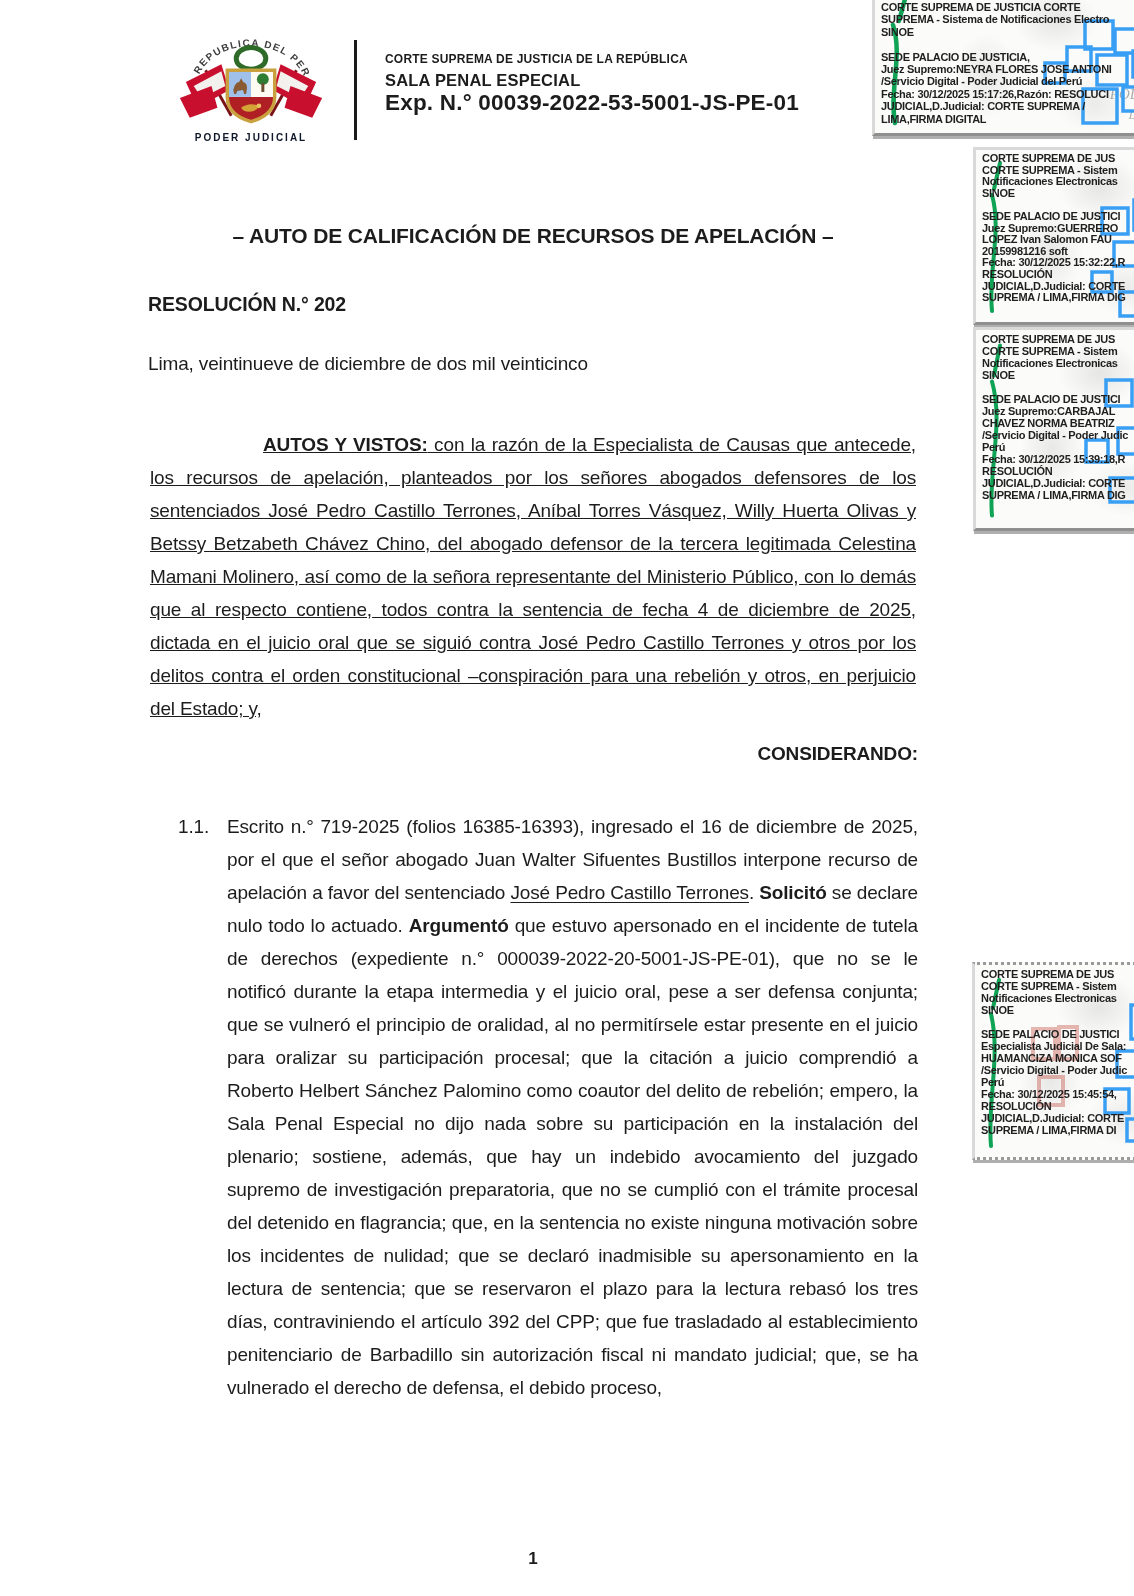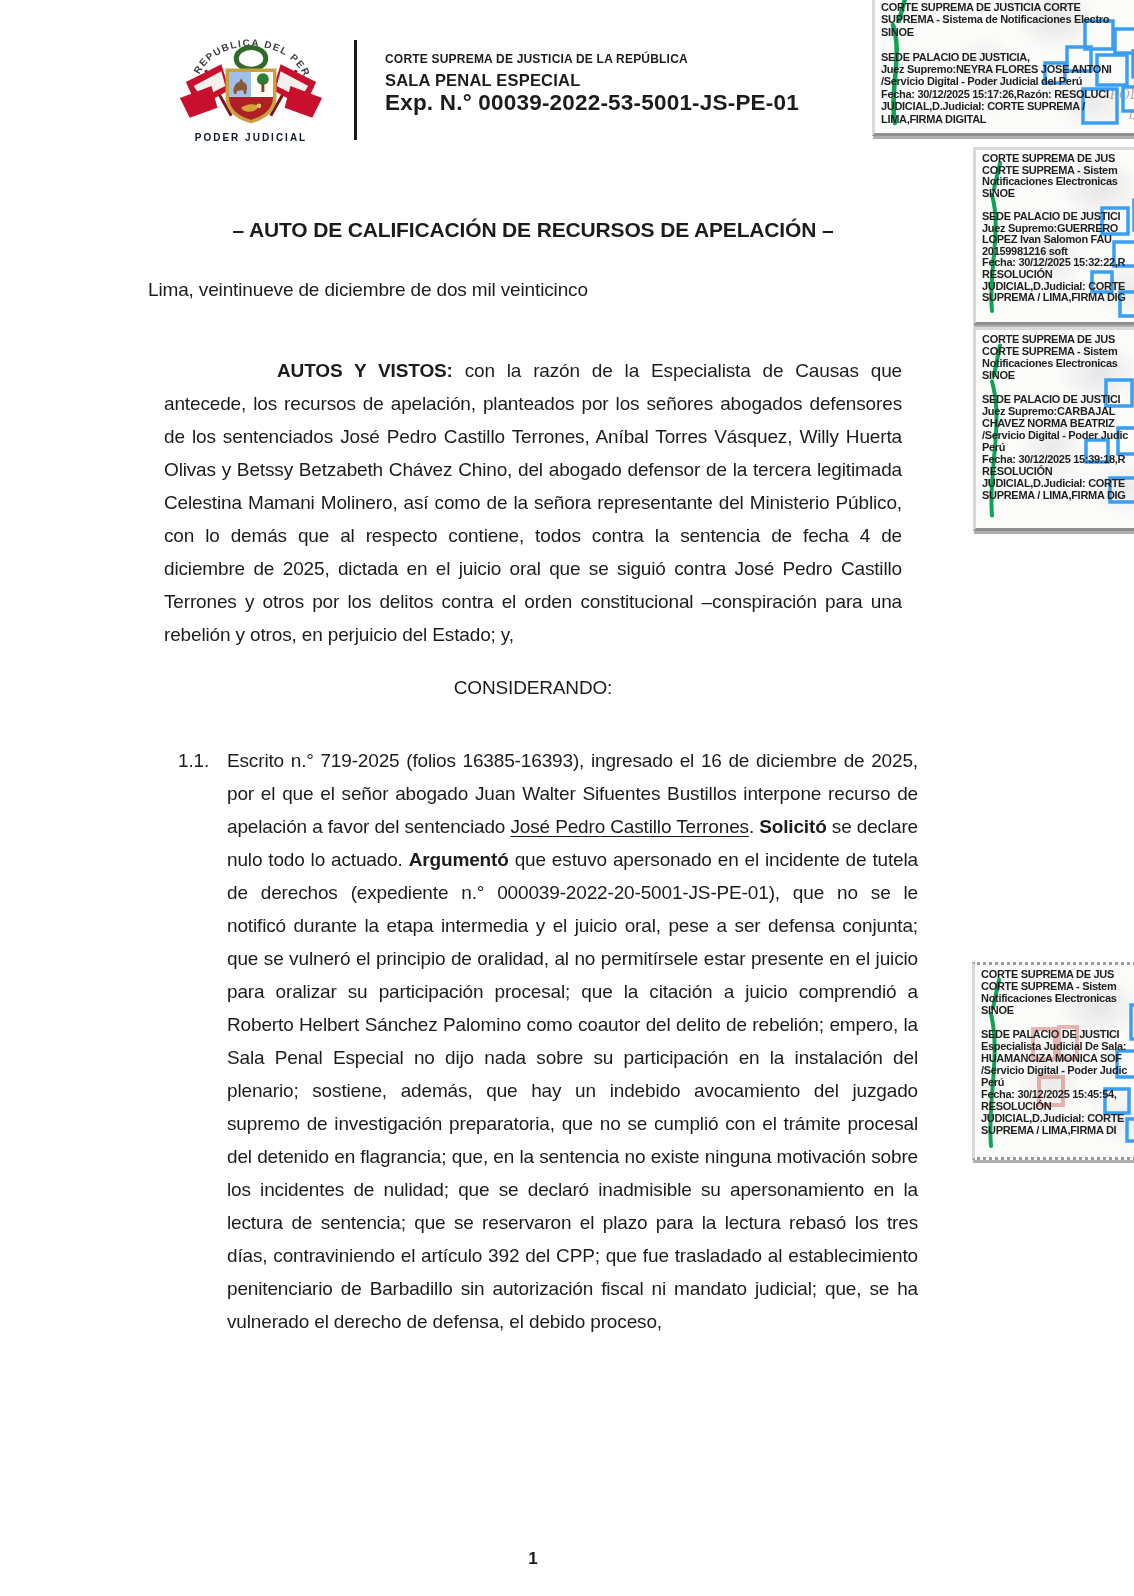--- a/index.html
+++ b/index.html
@@ -10,27 +10,27 @@
   .emblem{position:absolute;left:172px;top:24px;width:158px;height:130px;}
   .emblem-caption{position:absolute;left:160px;top:132px;width:182px;text-align:center;
                   font-size:10px;font-weight:bold;color:#0f172a;letter-spacing:2px;}
   .hdr-divider{position:absolute;left:354px;top:40px;width:3px;height:100px;background:#1a1a1a;}
   .hdr-text{position:absolute;left:385px;top:52px;width:520px;}
   .hdr-line1{font-size:12px;font-weight:bold;letter-spacing:.2px;}
   .hdr-line2{font-size:16.5px;font-weight:bold;margin-top:5px;letter-spacing:.2px;}
   .hdr-case{font-size:22.5px;font-weight:bold;margin-top:0;letter-spacing:.2px;}
 
   
-  .content{position:absolute;left:148px;top:0;width:770px;font-size:19px;line-height:33px;
+  .content{position:absolute;left:148px;top:6px;width:770px;font-size:19px;line-height:33px;
            letter-spacing:-.15px;}
   .doc-title{margin:218px 0 0;text-align:center;font-weight:bold;font-size:21px;line-height:24px;}
   .resolution{margin:44px 0 0;font-weight:bold;font-size:19.5px;line-height:24px;}
   .dateline{margin:36px 0 0;font-size:19px;line-height:24px;}
-  .p-autos{margin:52px 16px 0;text-align:justify;text-indent:113px;}
-  .h-considerando{margin:20px 0 0;text-align:center;font-weight:normal;}
+  .p-autos{margin:52px 2px 0;text-align:justify;text-indent:113px;text-decoration:underline;}
+  .h-considerando{margin:12px 0 0;text-align:right;font-weight:bold;}
   .p-primero{margin:31px 0 0;text-align:justify;}
   .item{position:relative;margin:40px 0 0;padding-left:79px;}
   .item .marker{position:absolute;left:30px;top:0;}
   .item .item-text{margin:0;text-align:justify;}
   .item u{text-underline-offset:3px;}
   .page-number{position:absolute;left:148px;top:1549px;width:770px;text-align:center;
                font-size:17px;font-weight:bold;}
 
   
   .stamp{position:absolute;background:#fbfbfa;border:3px solid;
@@ -106,20 +106,21 @@
   <div class="hdr-divider"></div>
 
   <div class="hdr-text">
     <div class="hdr-line1">CORTE SUPREMA DE JUSTICIA DE LA REPÚBLICA</div>
     <div class="hdr-line2">SALA PENAL ESPECIAL</div>
     <div class="hdr-case">Exp. N.° 00039-2022-53-5001-JS-PE-01</div>
   </div>
 
   <div class="content">
     <div class="doc-title">– AUTO DE CALIFICACIÓN DE RECURSOS DE APELACIÓN –</div>
+    <div class="resolution">RESOLUCIÓN N.° 202</div>
     <div class="dateline">Lima, veintinueve de diciembre de dos mil veinticinco</div>
 
     <p class="p-autos"><b>AUTOS Y VISTOS:</b><span> con la razón de la Especialista de Causas que antecede, los recursos de apelación, planteados por los señores abogados defensores de los sentenciados José Pedro Castillo Terrones, Aníbal Torres Vásquez, Willy Huerta Olivas y Betssy Betzabeth Chávez Chino, del abogado defensor de la tercera legitimada Celestina Mamani Molinero, así como de la señora representante del Ministerio Público, con lo demás que al respecto contiene, todos contra la sentencia de fecha 4 de diciembre de 2025, dictada en el juicio oral que se siguió contra José Pedro Castillo Terrones y otros por los delitos contra el orden constitucional –conspiración para una rebelión y otros, en perjuicio del Estado; y,</span></p>
 
     <div class="h-considerando">CONSIDERANDO:</div>
 
 
     <div class="item">
       <span class="marker">1.1.</span>
       <p class="item-text"><span>Escrito n.° 719-2025 (folios 16385-16393), ingresado el 16 de diciembre de 2025, por el que el señor abogado Juan Walter Sifuentes Bustillos interpone recurso de apelación a favor del sentenciado </span><u>José Pedro Castillo Terrones</u><span>. </span><b>Solicitó</b><span> se declare nulo todo lo actuado. </span><b>Argumentó</b><span> que estuvo apersonado en el incidente de tutela de derechos (expediente n.° 000039-2022-20-5001-JS-PE-01), que no se le notificó durante la etapa intermedia y el juicio oral, pese a ser defensa conjunta; que se vulneró el principio de oralidad, al no permitírsele estar presente en el juicio para oralizar su participación procesal; que la citación a juicio comprendió a Roberto Helbert Sánchez Palomino como coautor del delito de rebelión; empero, la Sala Penal Especial no dijo nada sobre su participación en la instalación del plenario; sostiene, además, que hay un indebido avocamiento del juzgado supremo de investigación preparatoria, que no se cumplió con el trámite procesal del detenido en flagrancia; que, en la sentencia no existe ninguna motivación sobre los incidentes de nulidad; que se declaró inadmisible su apersonamiento en la lectura de sentencia; que se reservaron el plazo para la lectura rebasó los tres días, contraviniendo el artículo 392 del CPP; que fue trasladado al establecimiento penitenciario de Barbadillo sin autorización fiscal ni mandato judicial; que, se ha vulnerado el derecho de defensa, el debido proceso,</span></p>

